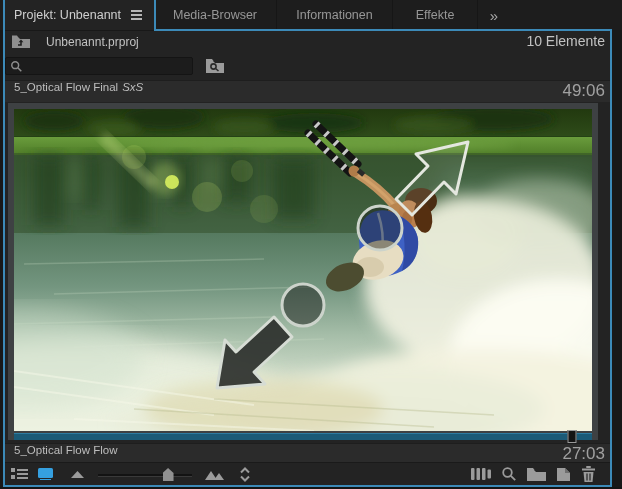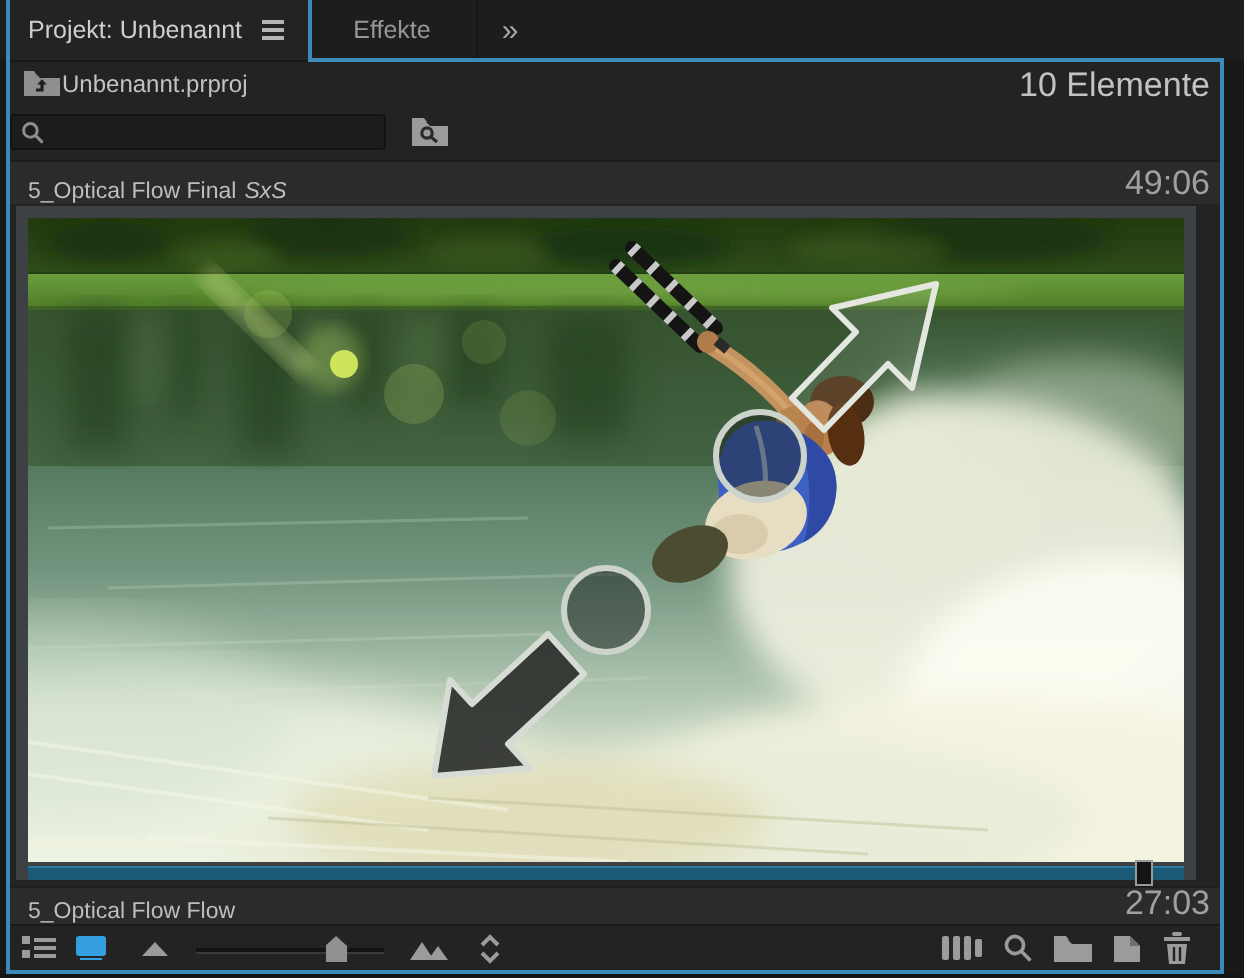--- a/index.html
+++ b/index.html
@@ -31,37 +31,37 @@
   .fb{position:absolute;background:#3c8ab8;z-index:30;}
   .fb-left{left:3px;top:0;width:2px;height:487px;}
   .fb-topseg{left:154px;top:29px;width:458px;height:2px;}
   .fb-tabv{left:154px;top:0;width:2px;height:31px;}
   .fb-right{left:610px;top:29px;width:2px;height:458px;}
   .fb-bottom{left:3px;top:485px;width:609px;height:2px;}
   
   .content{position:absolute;left:5px;top:31px;width:605px;height:454px;background:#232323;}
   .row-prproj{position:absolute;left:0;top:0;width:100%;height:21px;display:flex;align-items:center;}
   .navup{margin-left:6px;width:20px;height:15px;cursor:pointer;}
-  .binpath{margin-left:0;color:#c2c2c2;font-size:12px;}
-  .itemcount{position:absolute;right:5px;top:2px;color:#c2c2c2;font-size:17px;}
+  .binpath{margin-left:15px;color:#c2c2c2;font-size:12px;}
+  .itemcount{position:absolute;right:5px;top:2px;color:#c2c2c2;font-size:14px;}
   .row-search{position:absolute;left:0;top:21px;width:100%;height:28px;}
   .searchbox{
     position:absolute;left:0;top:5px;width:188px;height:18px;background:#1c1c1c;
     border:1px solid #141414;border-radius:2px;box-sizing:border-box;
     display:flex;align-items:center;padding-left:4px;
   }
   .searchbox input{
     background:transparent;border:none;outline:none;color:#cccccc;
     font-size:11px;width:150px;font-family:inherit;
   }
   .searchbin{position:absolute;left:199px;top:4px;width:22px;height:19px;cursor:pointer;}
   .itemrow{
     position:absolute;left:0;width:100%;height:22px;background:#2b2b2b;
     border-top:1px solid #1e1e1e;box-sizing:border-box;
-    display:flex;align-items:flex-end;cursor:pointer;
+    display:flex;align-items:flex-start;cursor:pointer;
   }
   .row-name1{top:49px;}
   .row-name2{top:412px;height:19px;}
   .itemname{margin-left:9px;color:#bdbdbd;font-size:11.5px;white-space:nowrap;}
   .itemname .ital{font-style:italic;margin-left:4px;}
   .itemdur{position:absolute;right:5px;color:#a0a0a0;font-size:17px;}
   
   .thumbzone{position:absolute;left:0;top:71px;width:100%;height:341px;background:#232323;}
   .selframe{position:absolute;left:3px;top:1px;width:590px;height:337px;background:#3e4143;}
   .thumb{position:absolute;left:6px;top:6px;width:578px;height:322px;overflow:hidden;cursor:pointer;}
@@ -88,20 +88,22 @@
     clip-path:polygon(50% 0,100% 38%,100% 100%,0 100%,0 38%);
   }
   .tb-right{margin-left:auto;display:flex;align-items:center;gap:10px;margin-right:14px;}
   .strip-bottom{position:absolute;left:0;top:487px;width:622px;height:2px;background:#141414;}
 </style>
 </head>
 <body>
 
 <div class="tabbar">
   <div class="tabs-rest">
+    <div class="tab tab-mb">Media-Browser</div>
+    <div class="tab tab-inf">Informationen</div>
     <div class="tab tab-eff">Effekte</div>
     <div class="tab tab-ovf">»</div>
   </div>
   <div class="tab-active">
     <span>Projekt: Unbenannt</span>
     <span class="hamburger">
         <i></i>
         <i></i>
         <i></i>
       </span>

